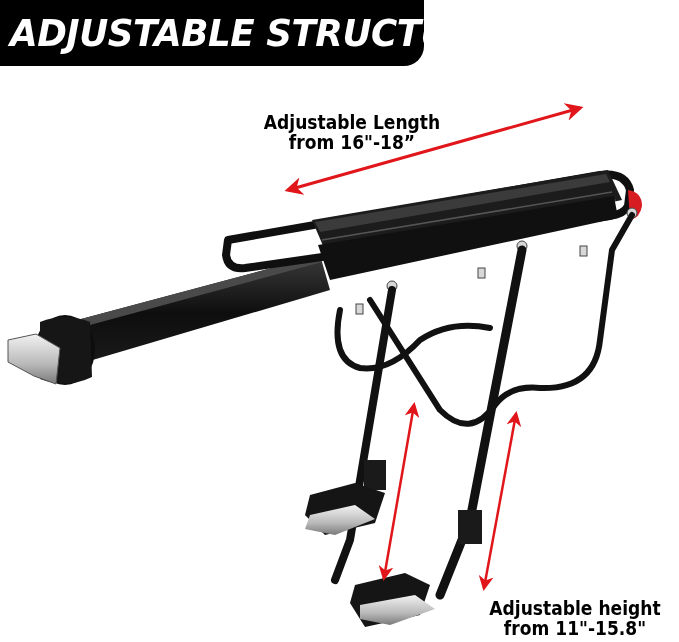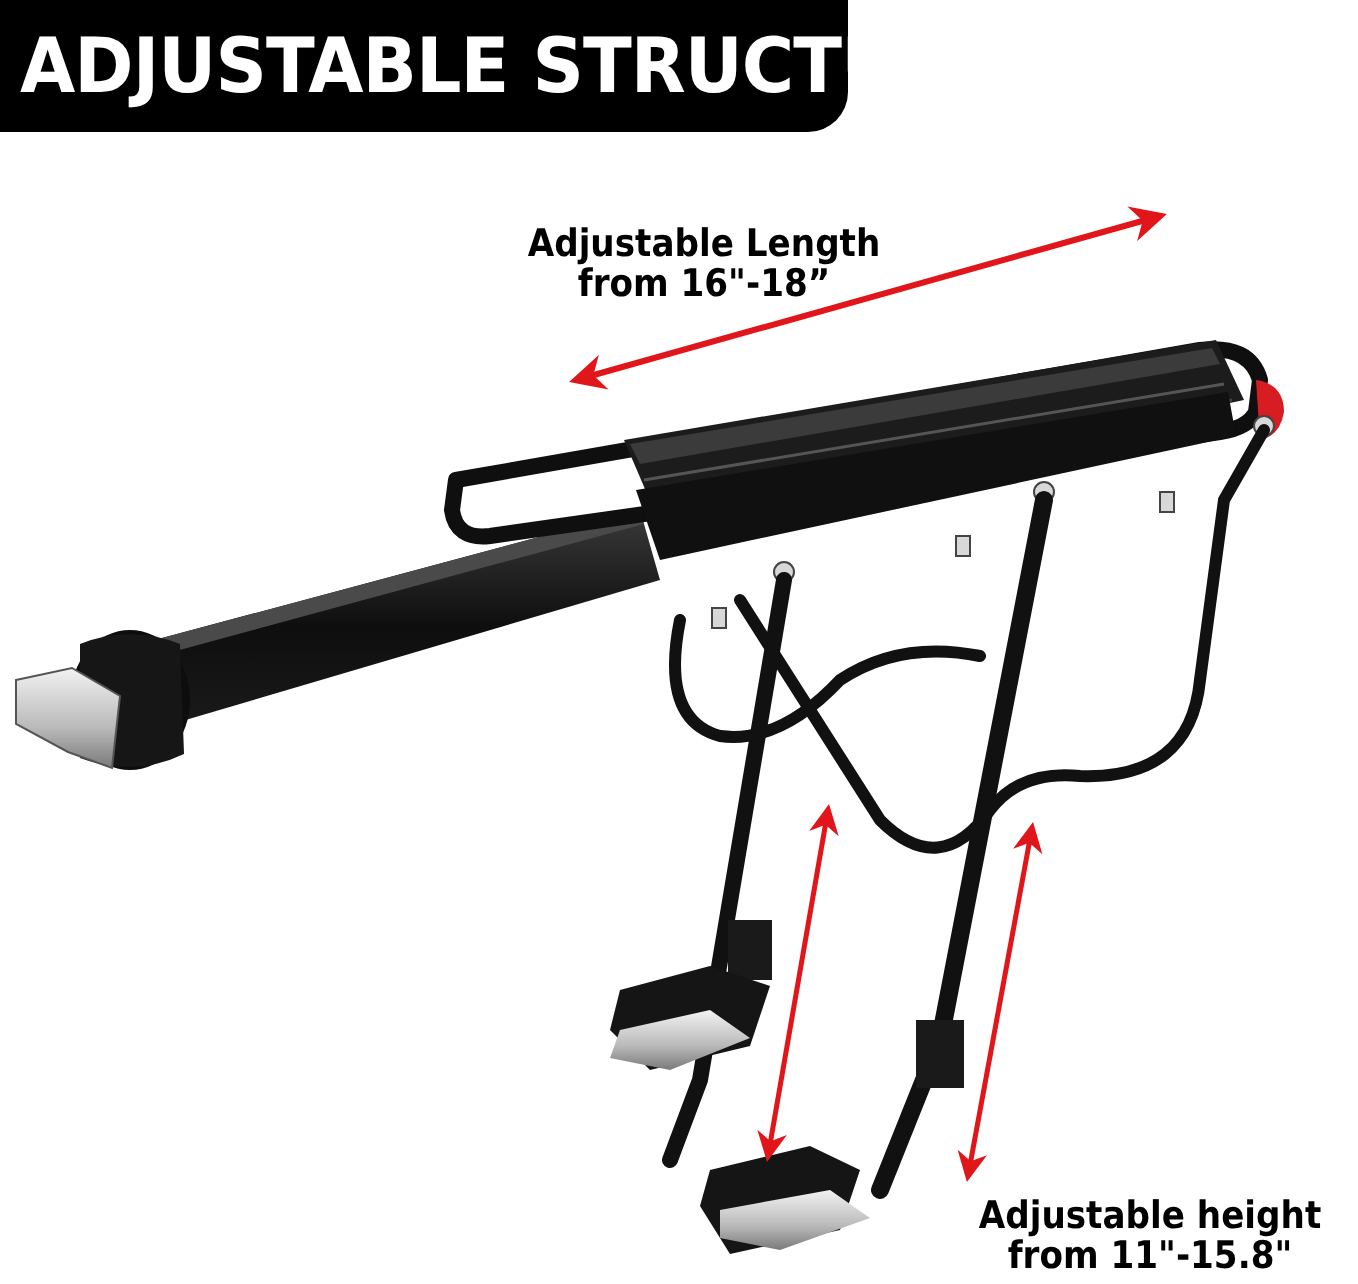--- a/index.html
+++ b/index.html
@@ -1,19 +1,19 @@
 <!DOCTYPE html>
 <html><head>
   <meta charset="utf-8">
   <style>
     html, body { margin: 0; padding: 0; background: #ffffff; }
     body { width: 679px; height: 642px; position: relative; overflow: hidden; font-family: "Liberation Sans", sans-serif; }
     .banner {
       position: absolute; left: 0; top: 0; width: 424px; height: 66px;
-      background: #000000; border-bottom-right-radius: 20px;
+      background: #000000; border-bottom-right-radius: 20px; font-style: italic;
     }
     .banner-title {
       position: absolute; left: 10px; top: 10px;
       color: #ffffff; font-family: "DejaVu Sans", sans-serif; font-weight: bold;
       font-size: 38px; letter-spacing: -0.5px; line-height: 46px;
       transform: scaleX(0.94); transform-origin: left center; white-space: nowrap;
     }
     .label {
       position: absolute; color: #000000; font-family: "DejaVu Sans", sans-serif;
       font-weight: bold; text-align: center; line-height: 20px; font-size: 19px;

